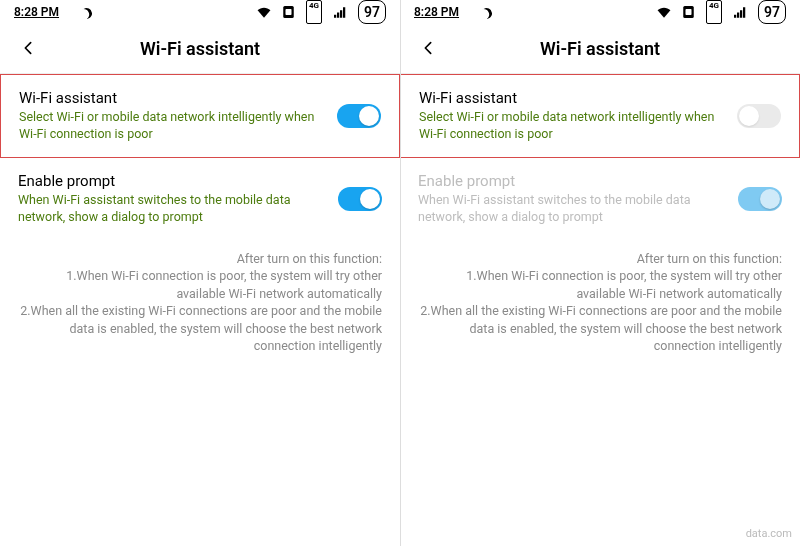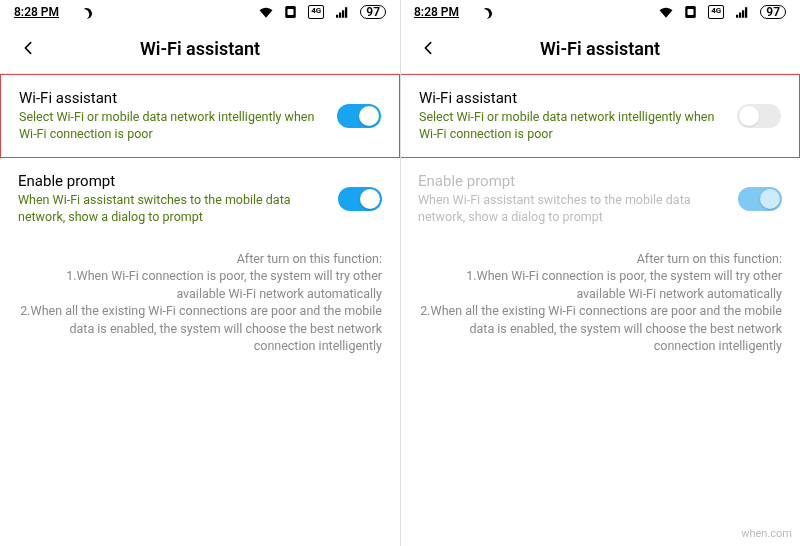--- a/index.html
+++ b/index.html
@@ -52,24 +52,24 @@
       gap: 12px;
     }
     .status-icon {
       display: inline-flex;
       align-items: center;
     }
     .battery-pill {
       border: 1px solid #000;
       border-radius: 8px;
       padding: 0 5px;
-      font-size: 12px;
-      display: flex;
-      align-items: center;
-      height: 14px;
+      font-size: 14px;
+      display: flex;
+      align-items: center;
+      height: 24px;
       font-weight: 600;
     }
     .title-bar {
       height: 50px;
       display: flex;
       align-items: center;
       padding: 0 14px;
       position: relative;
       border-bottom: 1px solid #eee;
     }
@@ -331,13 +331,13 @@
     <div class="info-block">
       <span class="line">After turn on this function:</span>
       <span class="line">1.When Wi-Fi connection is poor, the system will try other available Wi-Fi network automatically</span>
       <span class="line">2.When all the existing Wi-Fi connections are poor and the mobile data is enabled, the system will choose the best network connection intelligently</span>
     </div>
 
   </div>
 </div>
 
 <div class="divider"></div>
-<div class="watermark">when.com</div>
+<div class="watermark">data.com</div>
 
 </body></html>

